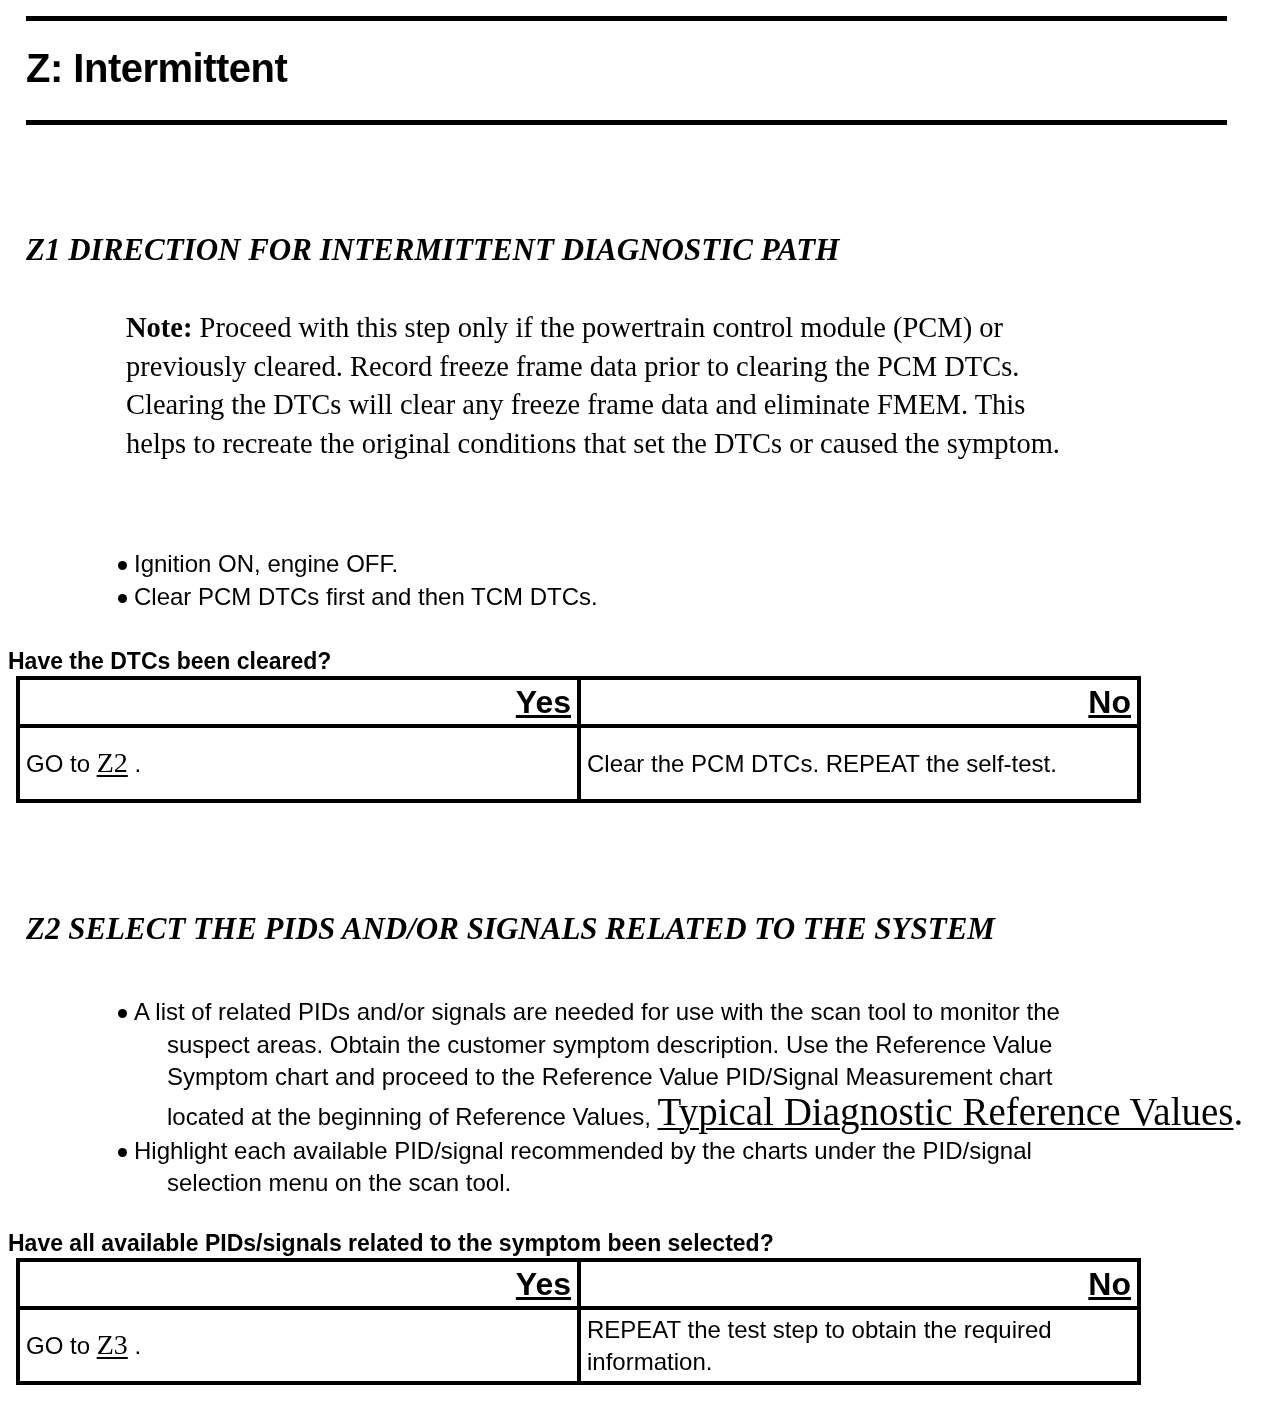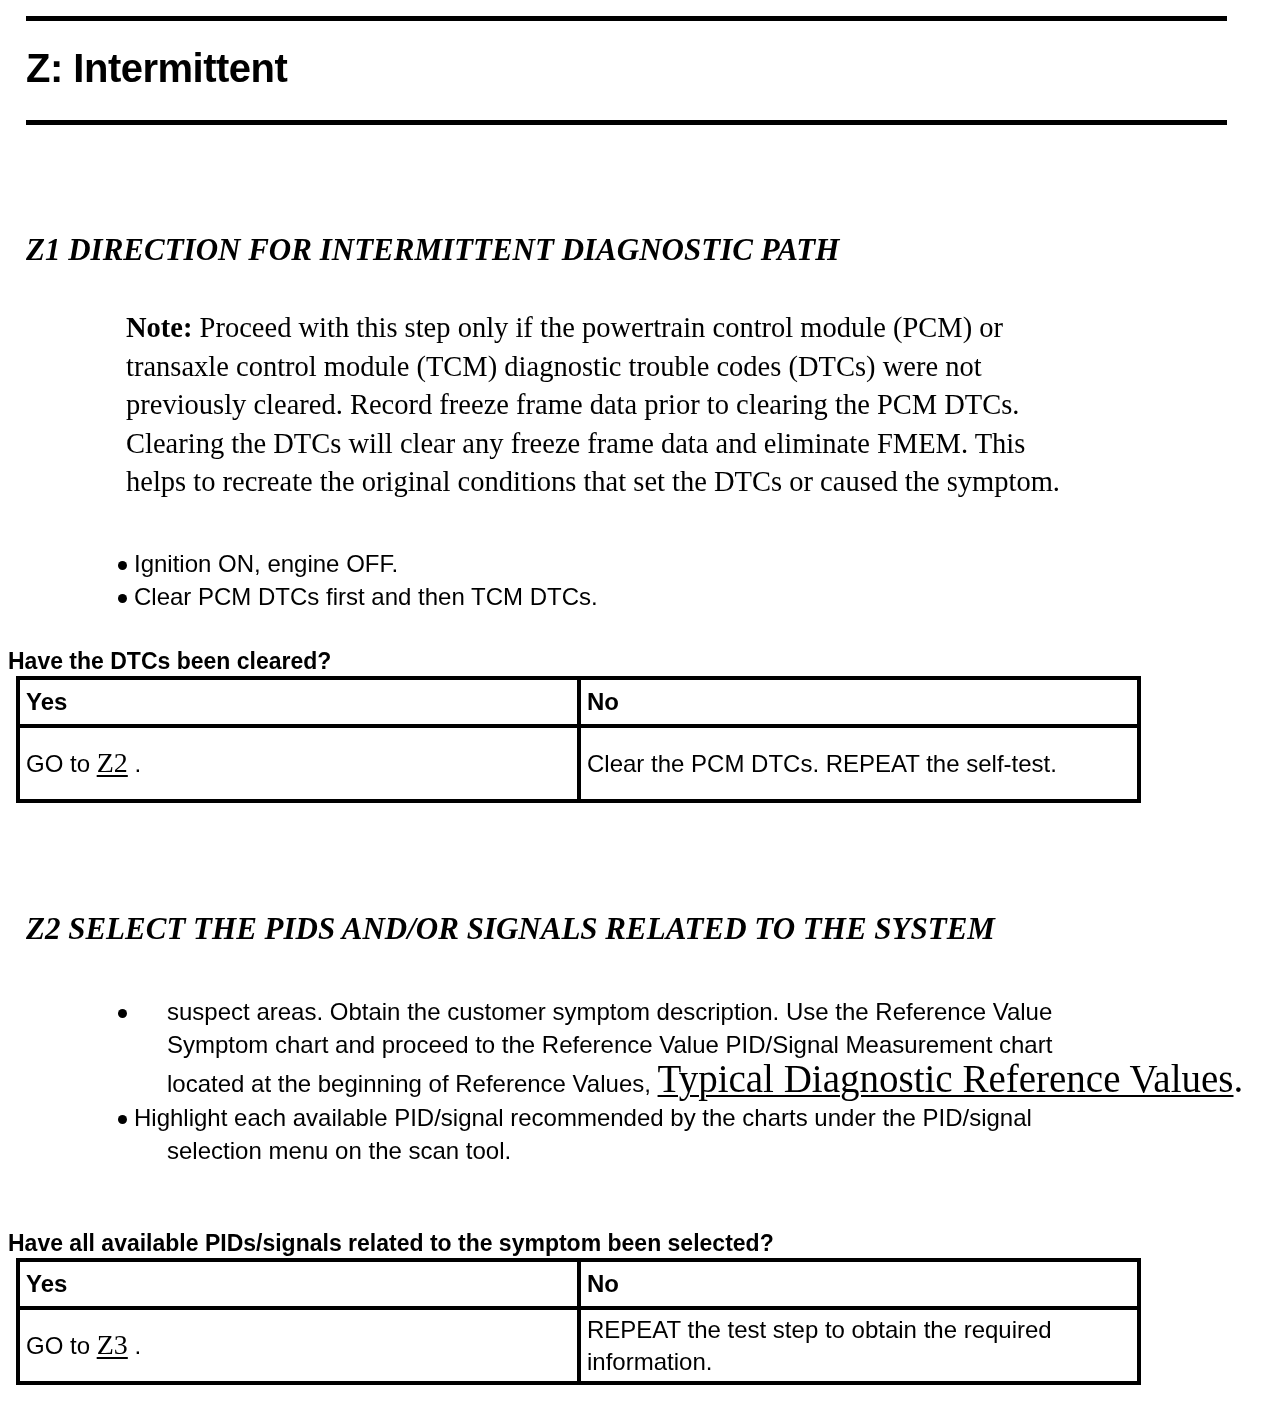--- a/index.html
+++ b/index.html
@@ -127,23 +127,24 @@
       font-size: 24px;
       table-layout: fixed;
     }
     .yn-table th, .yn-table td {
       border: 4px solid #000;
       padding: 0 6px;
       vertical-align: middle;
     }
     .yn-table th {
       font-weight: bold;
-      text-align: left;
+      text-align: right;
       height: 44px;
-      font-size: 24px;
+      font-size: 32px;
+      text-decoration: underline;
     }
     .yn-table td {
       text-align: left;
       height: 71px;
       line-height: 32px;
     }
     .yn-table col.c1 { width: 561px; }
     .yn-table col.c2 { width: 560px; }
     #z1-table { top: 676px; }
     #z2-table { top: 1258px; }
@@ -162,21 +163,20 @@
 
 <div class="rule top"></div>
 <h1 class="page-title">Z: Intermittent</h1>
 <div class="rule bottom"></div>
 
 <section>
   <h2 id="z1-heading" class="step-heading">Z1 DIRECTION FOR INTERMITTENT DIAGNOSTIC PATH</h2>
 
   <p class="note">
     <span class="line"><span class="note-label">Note:</span><span> Proceed with this step only if the powertrain control module (PCM) or</span></span>
-    <span class="line">transaxle control module (TCM) diagnostic trouble codes (DTCs) were not</span>
     <span class="line">previously cleared. Record freeze frame data prior to clearing the PCM DTCs.</span>
     <span class="line">Clearing the DTCs will clear any freeze frame data and eliminate FMEM. This</span>
     <span class="line">helps to recreate the original conditions that set the DTCs or caused the symptom.</span>
   </p>
 
   <ul id="z1-bullets" class="bullets">
     <li>
       <span class="bullet-dot"></span>
       <span>Ignition ON, engine OFF.</span>
     </li>
@@ -207,20 +207,21 @@
     </tbody>
   </table>
 </section>
 
 <section>
   <h2 id="z2-heading" class="step-heading">Z2 SELECT THE PIDS AND/OR SIGNALS RELATED TO THE SYSTEM</h2>
 
   <ul id="z2-bullets" class="bullets">
     <li>
       <span class="bullet-dot"></span>
+      <span>A list of related PIDs and/or signals are needed for use with the scan tool to monitor the</span>
       <span class="cont">suspect areas. Obtain the customer symptom description. Use the Reference Value</span>
       <span class="cont">Symptom chart and proceed to the Reference Value PID/Signal Measurement chart</span>
       <span class="cont ref-line"><span>located at the beginning of Reference Values, </span><a class="serif-link" href="#">Typical Diagnostic Reference Values</a><span class="serif-link" style="text-decoration:none">.</span></span>
     </li>
     <li>
       <span class="bullet-dot"></span>
       <span>Highlight each available PID/signal recommended by the charts under the PID/signal</span>
       <span class="cont">selection menu on the scan tool.</span>
     </li>
   </ul>

